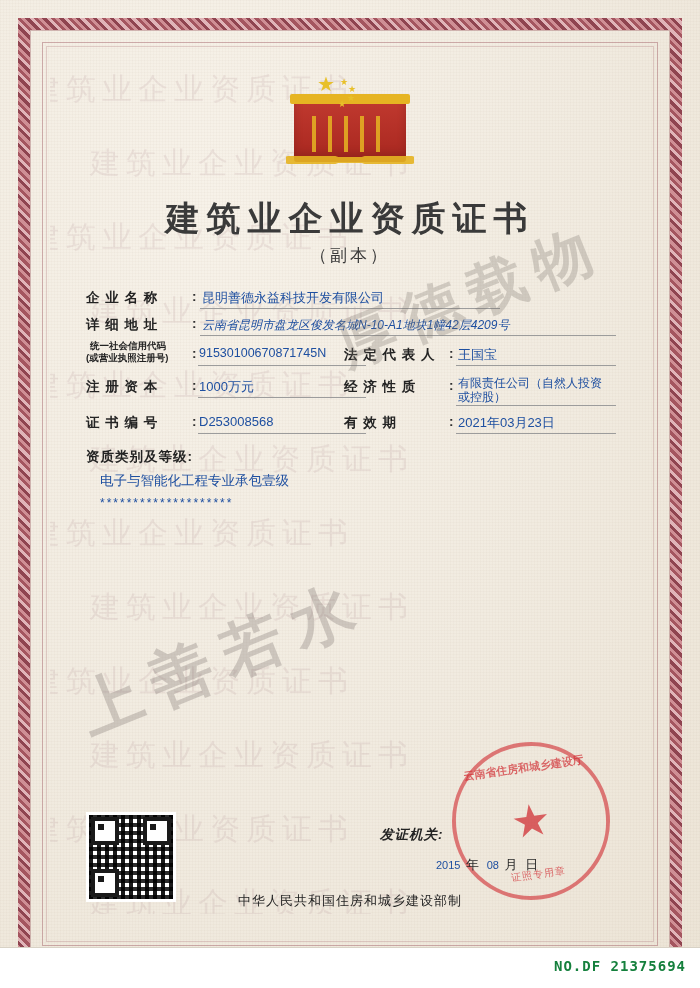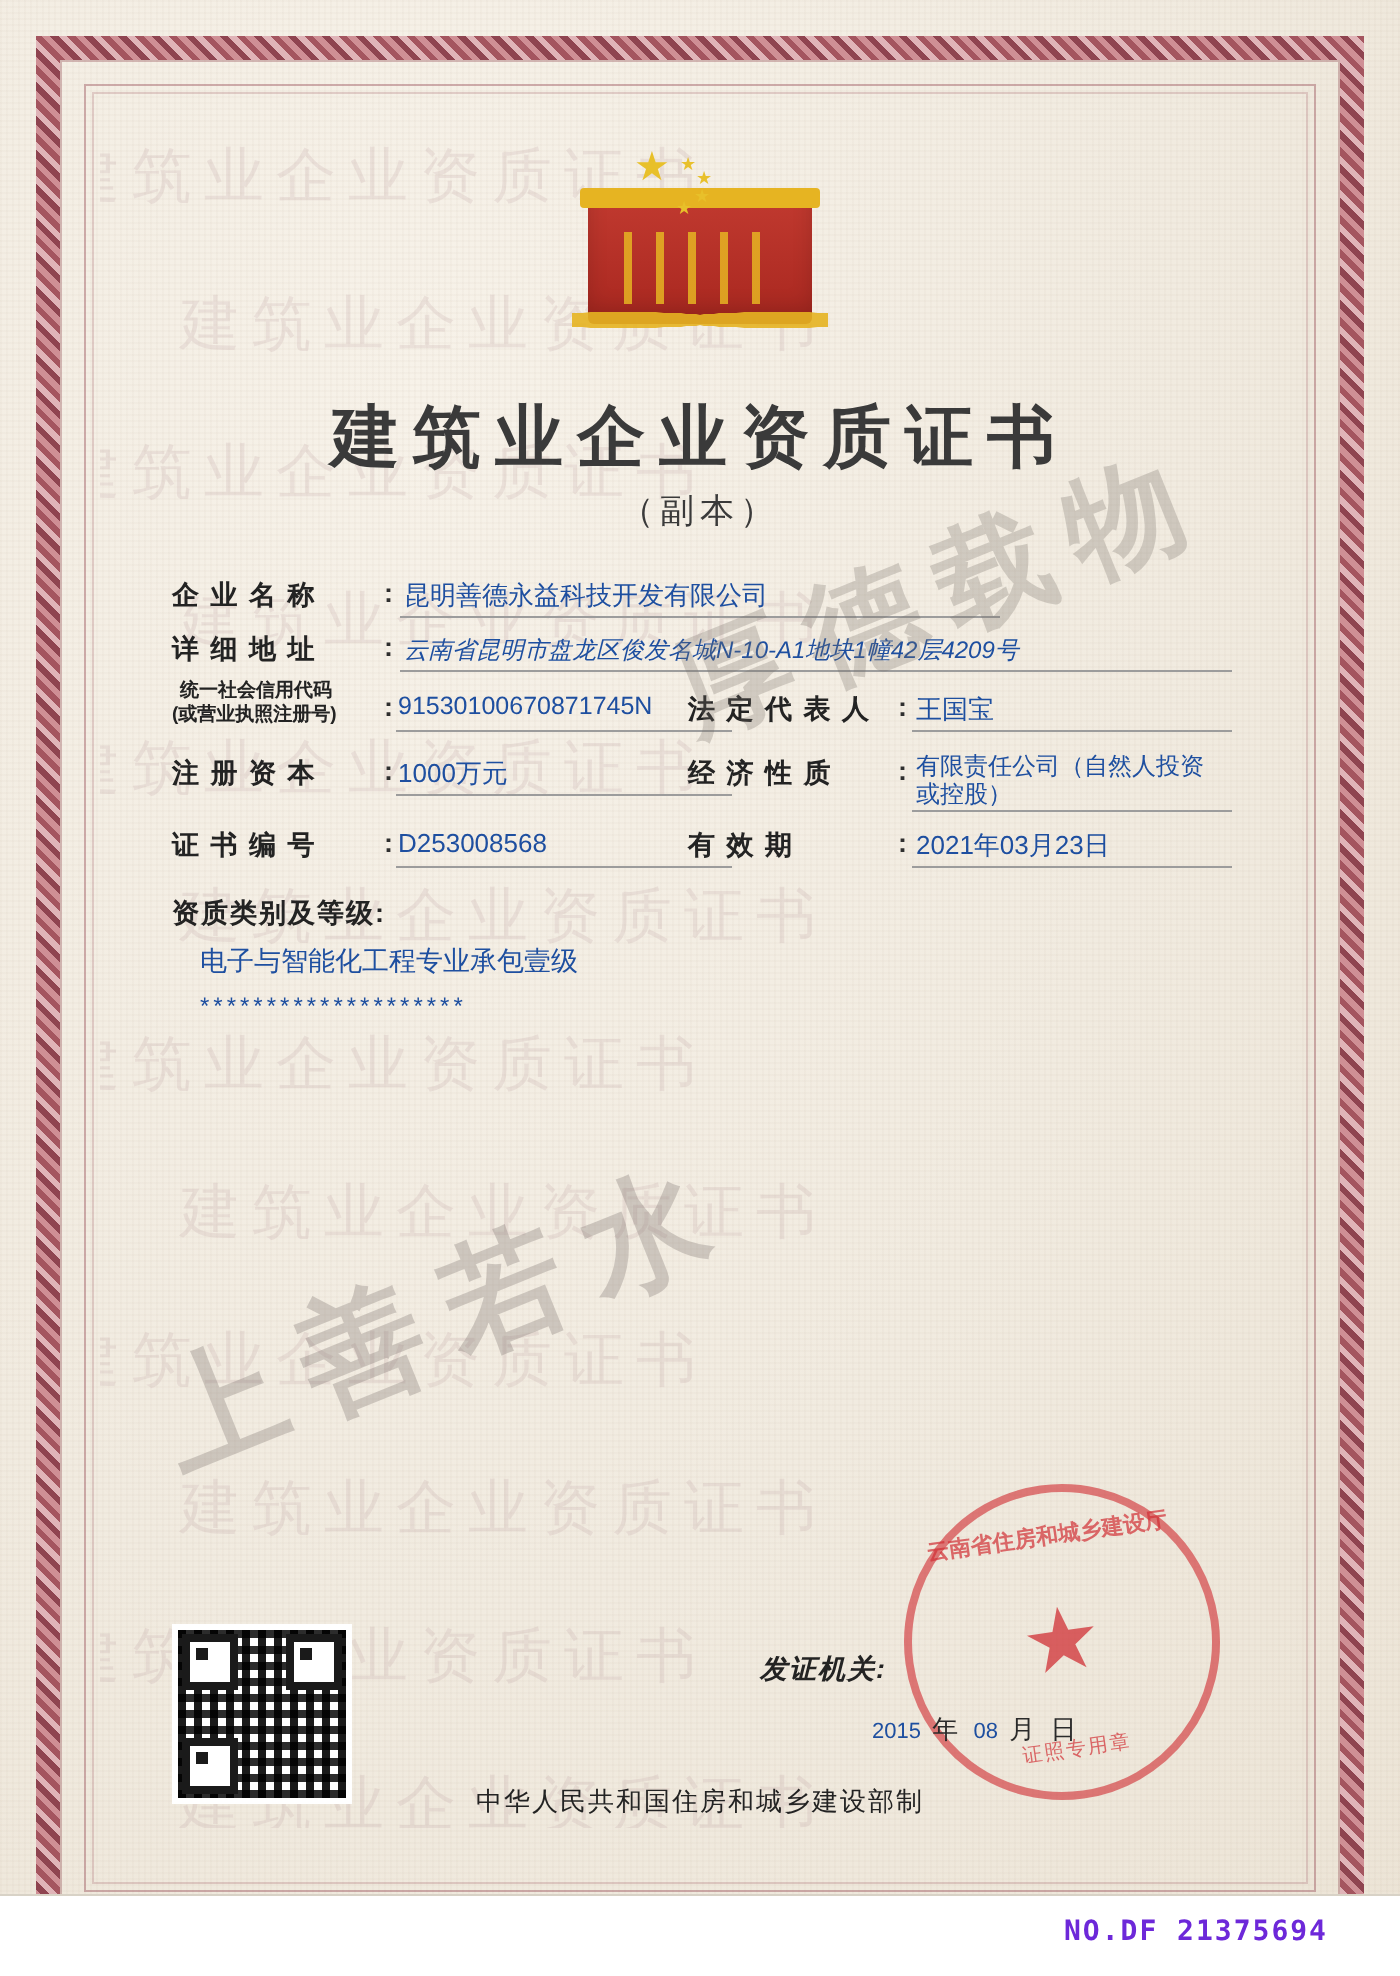--- a/index.html
+++ b/index.html
@@ -348,25 +348,25 @@
     position: absolute;
     left: 26px;
     top: 11px;
     font-size: 12.5px;
     font-weight: bold;
     color: #141414;
     letter-spacing: 0.5px;
   }
   .footer-right {
     position: absolute;
-    right: 36px;
+    right: 14px;
     top: 10px;
     font-size: 14px;
     font-weight: bold;
-    color: #6d28d9;
+    color: #15803d;
     letter-spacing: 1px;
     font-family: "DejaVu Sans Mono", monospace;
   }
 </style>
 </head>
 <body>
 
 <div class="page">
   <div class="paper"></div>
 

